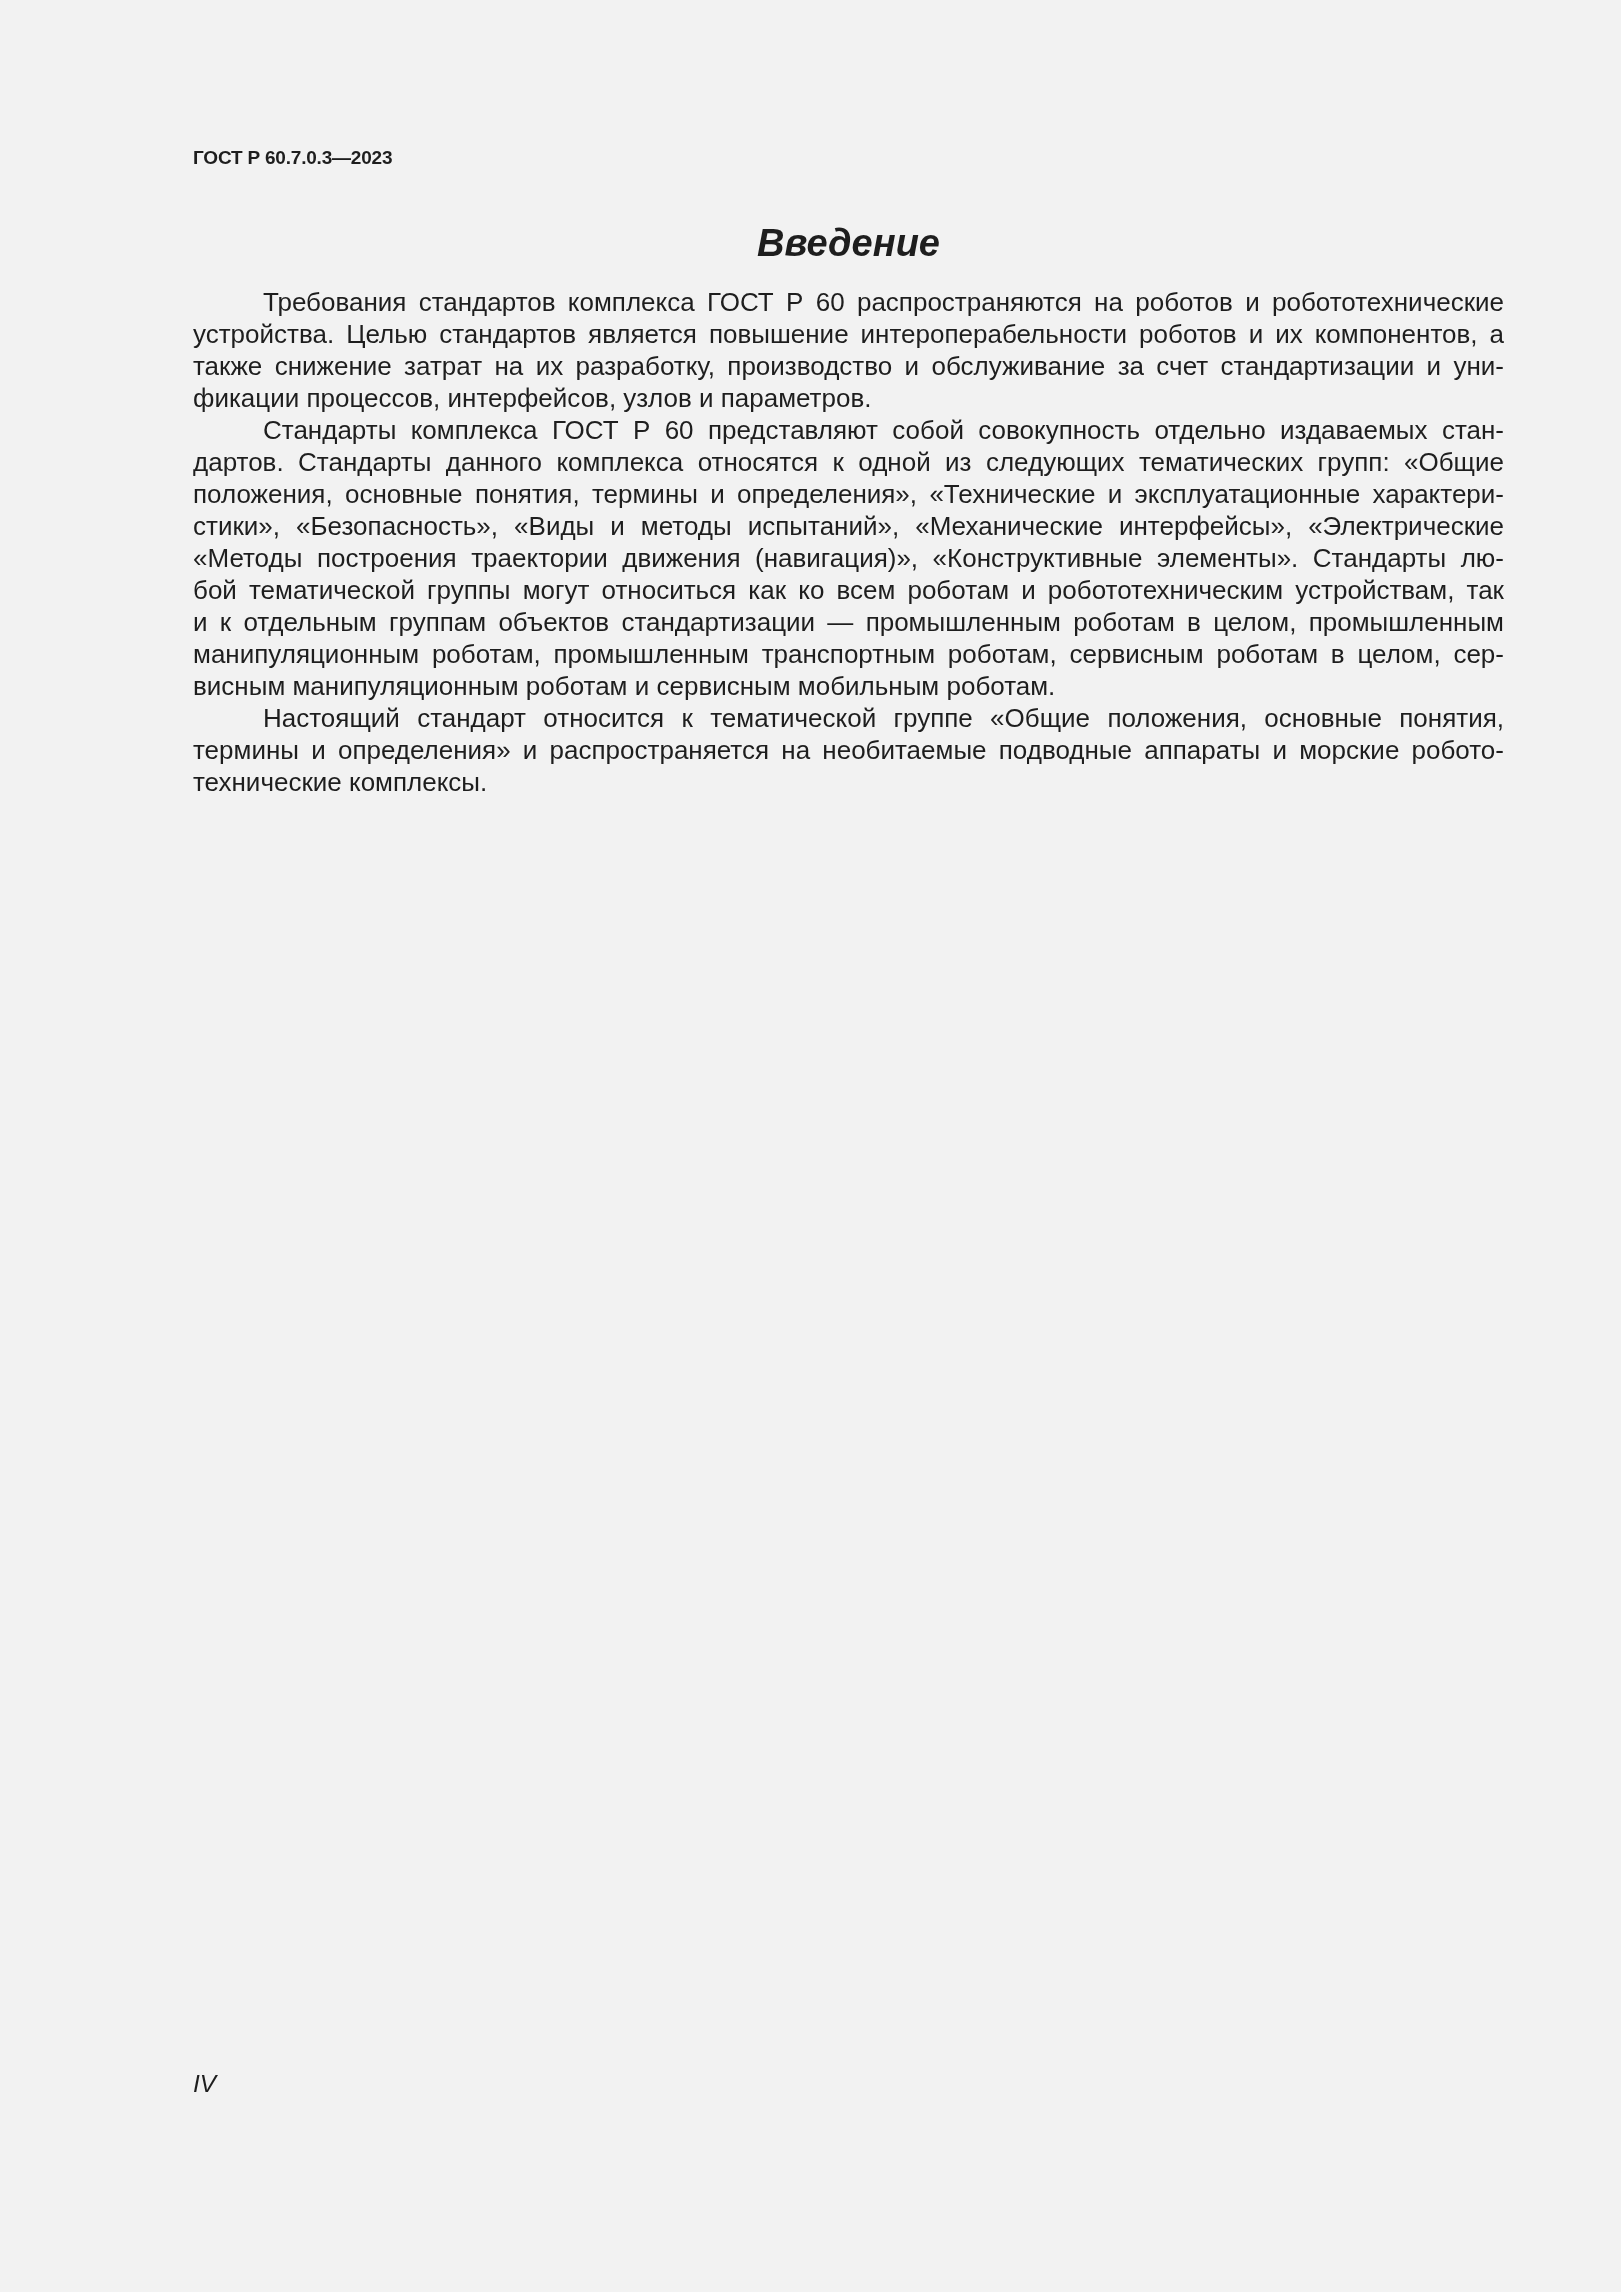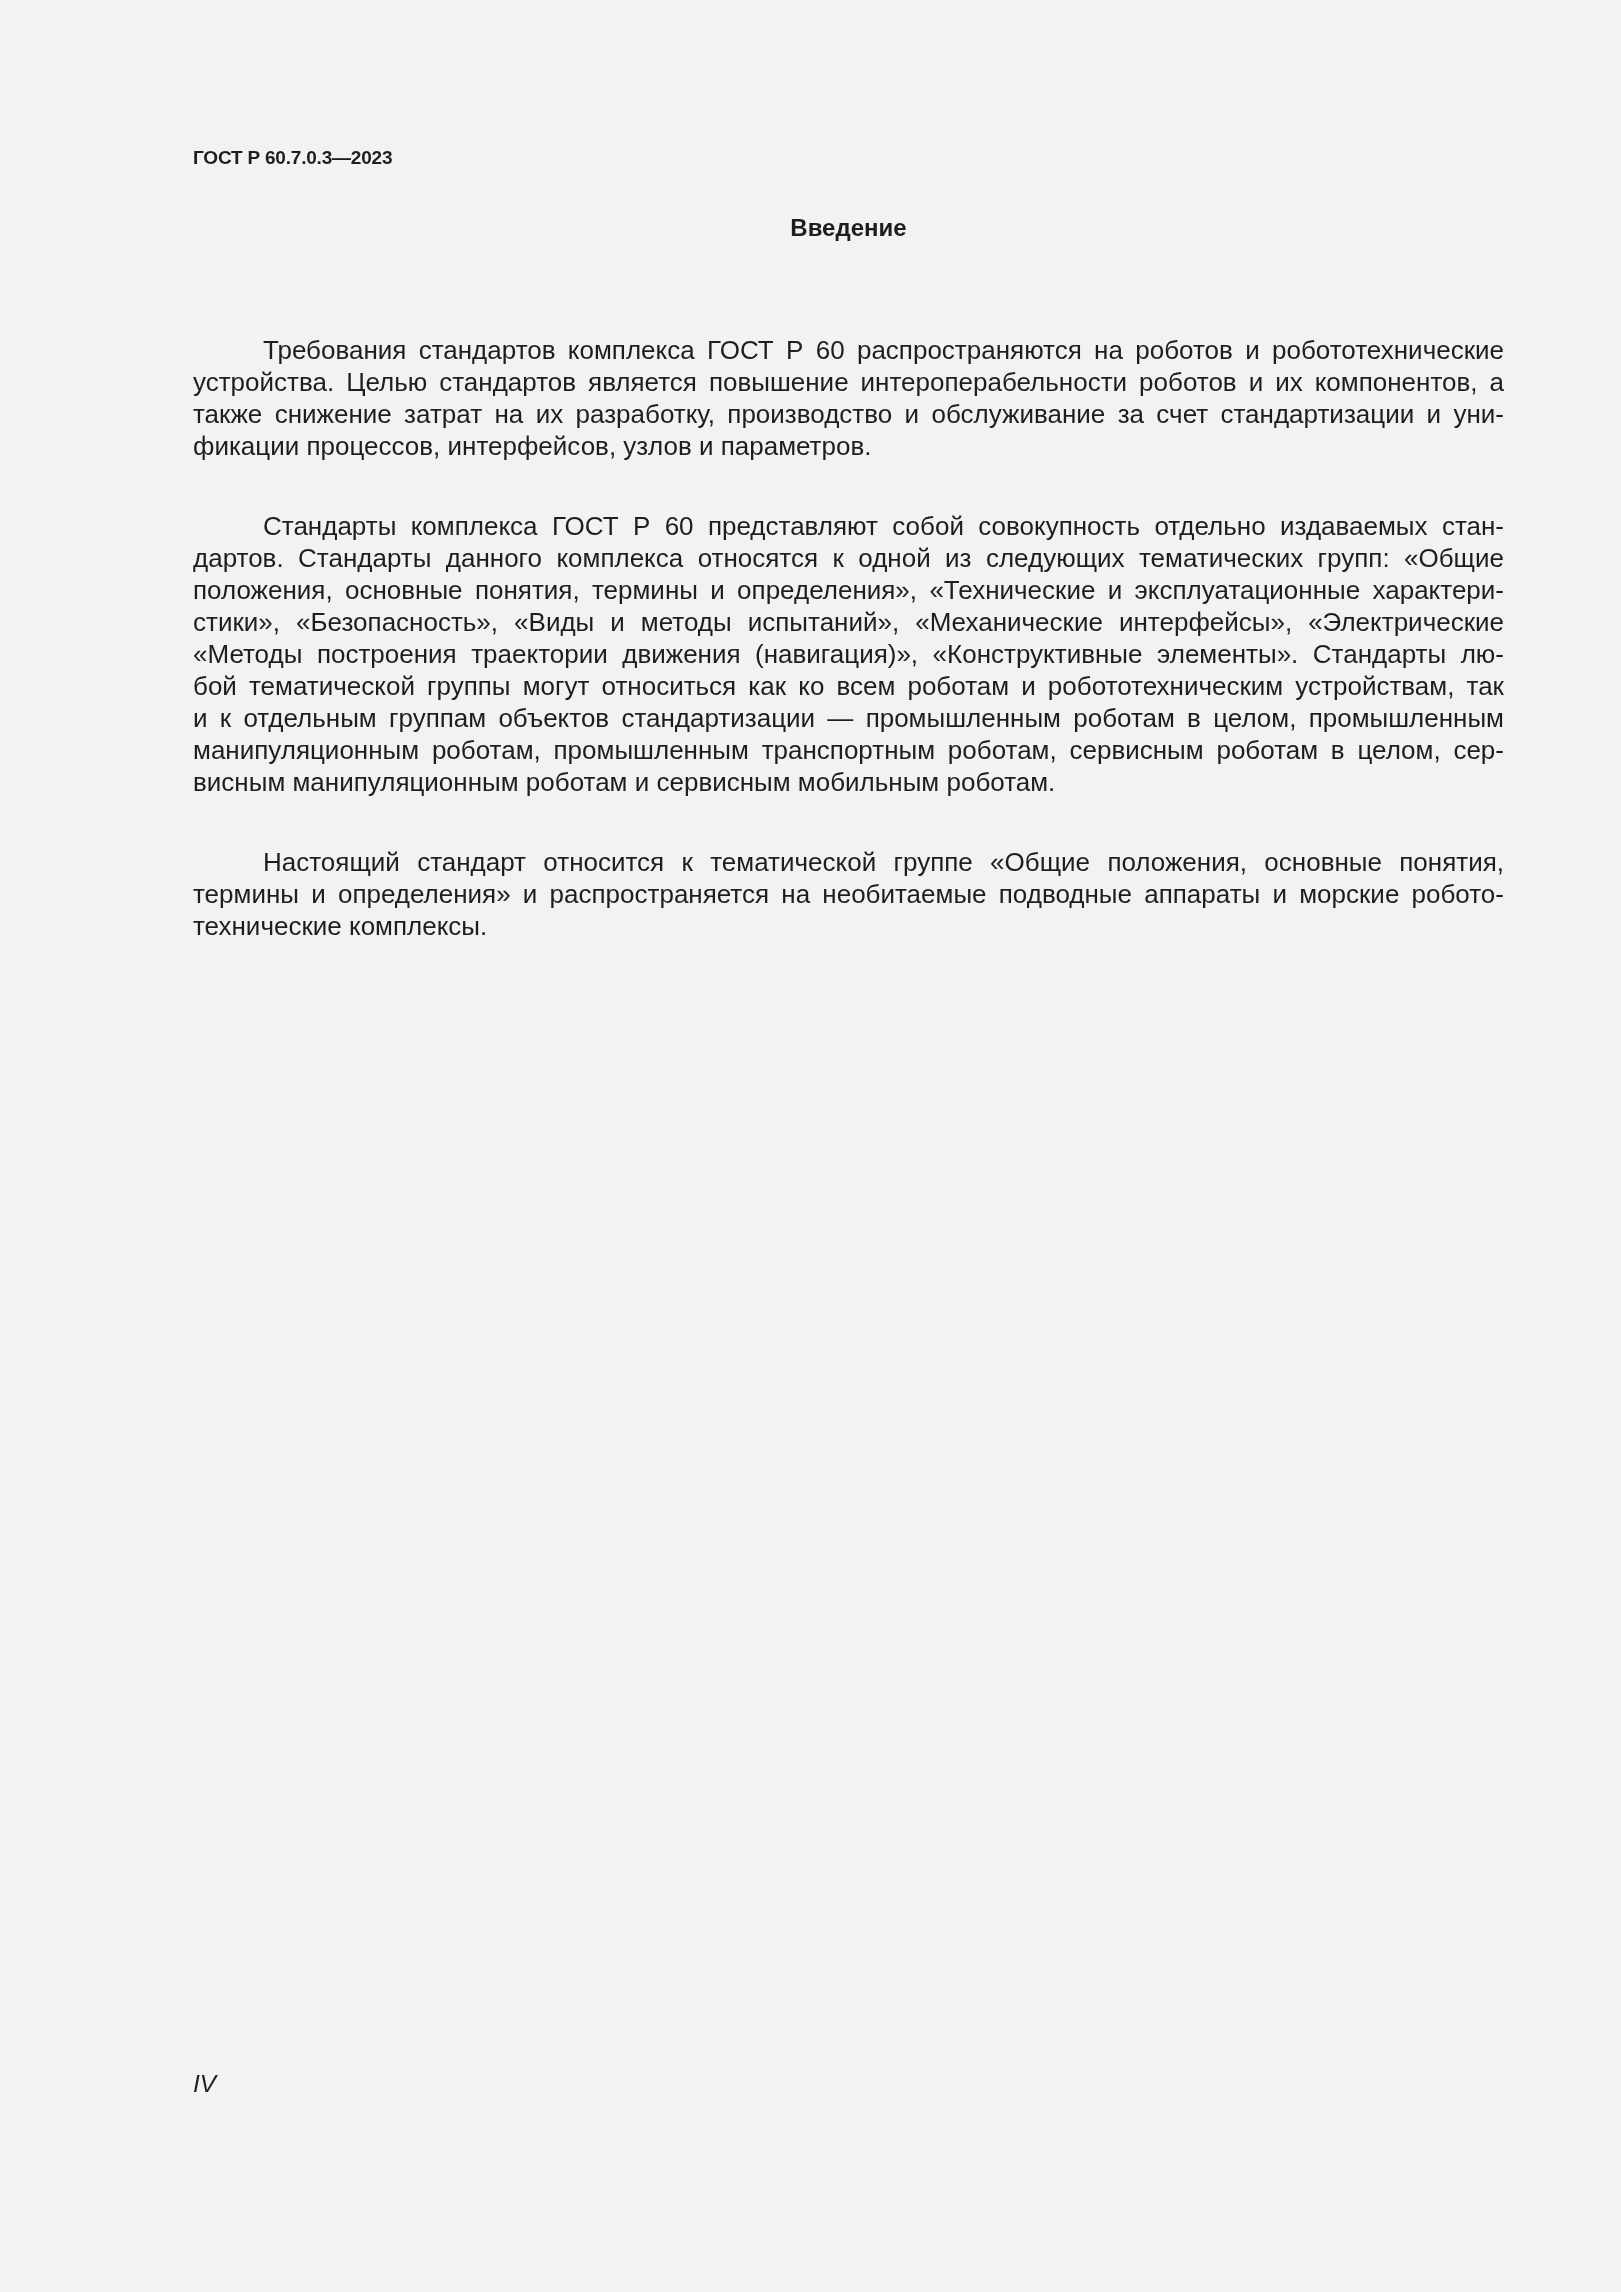--- a/index.html
+++ b/index.html
@@ -10,33 +10,33 @@
     overflow: hidden;
     color: #1e1e1e;
     font-family: "Liberation Sans", sans-serif;
   }
   .doc-code {
     position: absolute; left: 193px; top: 147px;
     font-size: 19px; font-weight: bold; letter-spacing: -0.2px;
     white-space: nowrap;
   }
   .title {
-    position: absolute; left: 193px; width: 1311px; top: 214px;
-    text-align: center; font-size: 24px; font-weight: bold;
+    position: absolute; left: 193px; width: 1311px; top: 222px;
+    text-align: center; font-size: 38px; font-weight: bold; font-style: italic;
   }
   .body-text {
     position: absolute; left: 193px; top: 286px; width: 1311px;
     font-size: 26px;
   }
   .line {
     height: 32px; line-height: 32px;
     white-space: nowrap; overflow: visible;
     text-align: justify; text-align-last: justify;
   }
-  .line.first { padding-left: 70px; margin-top: 48px; }
+  .line.first { padding-left: 70px; }
   .line.last { text-align-last: left; text-align: left; }
   .page-num {
     position: absolute; left: 193px; top: 2070px;
     font-size: 24.5px;
     font-style: italic;
   }
 </style>
 </head>
 <body>
 

